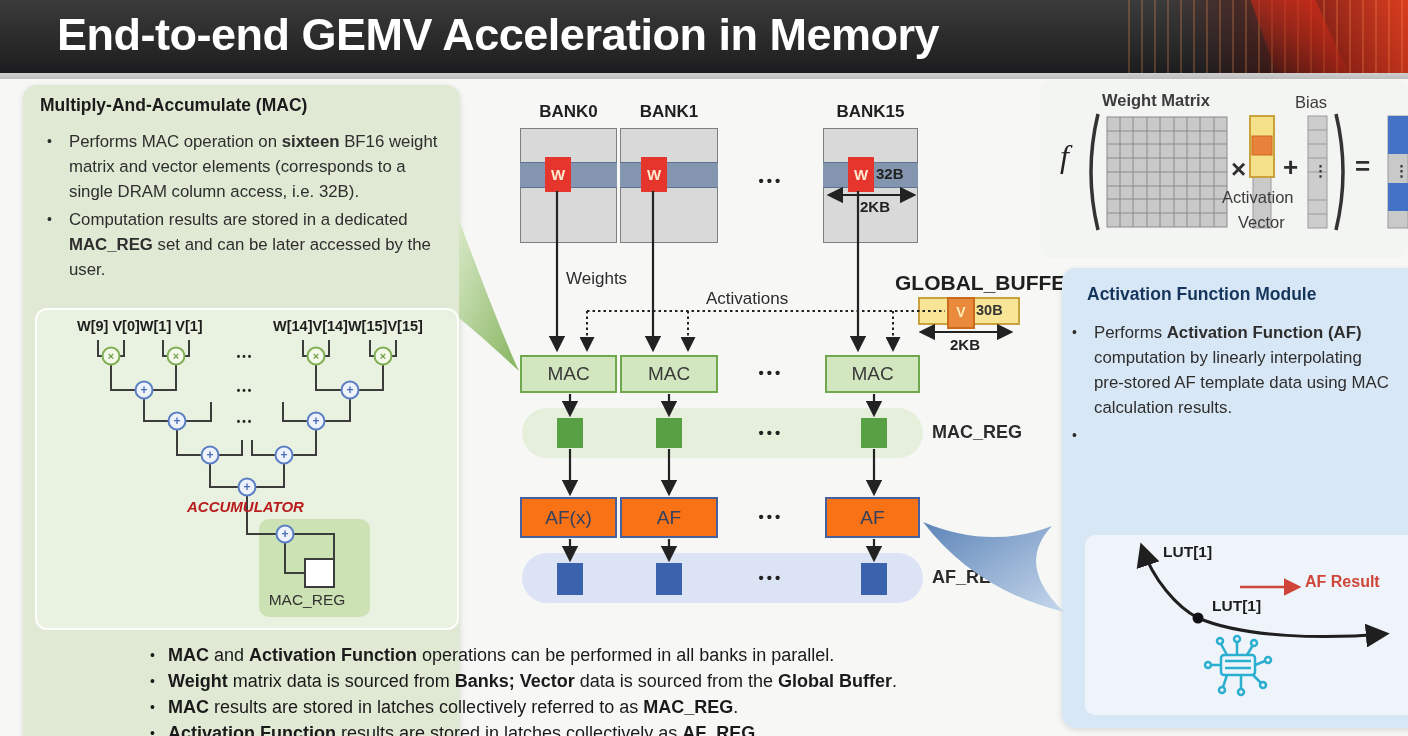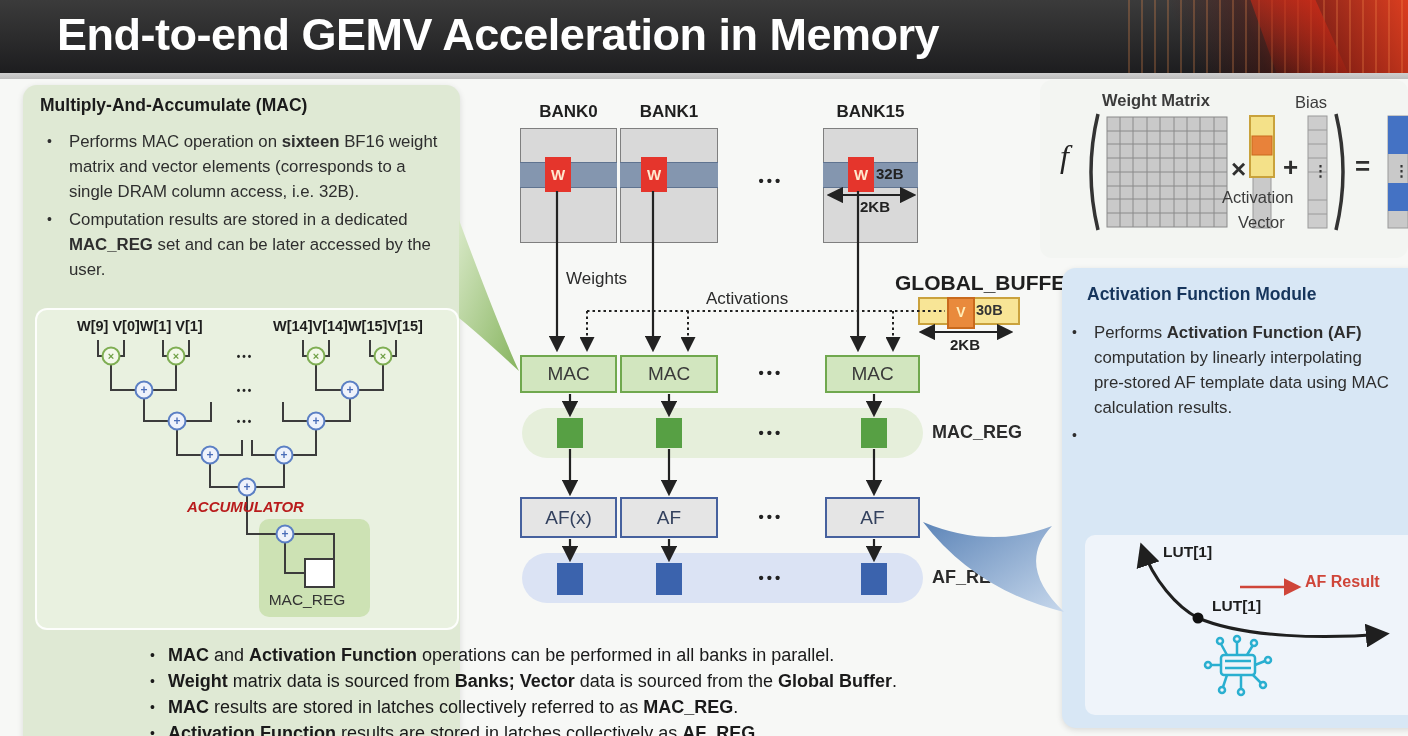--- a/index.html
+++ b/index.html
@@ -60,21 +60,21 @@
   .gbuf{position:absolute;left:918px;top:297px;width:102px;height:28px;background:#f8e596;
         border:2px solid #caa23d;box-sizing:border-box;}
   .gbuf .vcell{position:absolute;left:27px;top:-2px;width:24px;height:28px;background:#e98a3c;
         border:2px solid #c96a1d;color:#ffedb8;font-weight:bold;font-size:14px;
         text-align:center;line-height:26px;}
   .gbuf .sz{position:absolute;left:56px;top:3px;font-size:14.5px;font-weight:bold;color:#333;}
   .kb2-buf{position:absolute;left:935px;top:336px;width:60px;text-align:center;
            font-size:15px;color:#222;font-weight:bold;}
   .macbox{position:absolute;top:355px;height:38px;background:#d2e6bf;border:2px solid #70a84e;
           box-sizing:border-box;text-align:center;font-size:19px;color:#3a3a3a;line-height:34px;}
-  .afbox{position:absolute;top:497px;height:41px;background:#e5e5e5;border:2px solid #46619e;
+  .afbox{position:absolute;top:497px;height:41px;background:#f97316;border:2px solid #46619e;
           box-sizing:border-box;text-align:center;font-size:19px;color:#33415e;line-height:37px;}
   .pill{position:absolute;left:522px;width:401px;height:50px;border-radius:25px;}
   .pill.green{top:408px;background:#e6efdb;}
   .pill.blue{top:553px;background:#dbe3f4;}
   .sq{position:absolute;width:26px;}
   .sq.green{top:418px;height:30px;background:#57a044;}
   .sq.blue{top:563px;height:32px;background:#3b63ad;}
   .reg-label{position:absolute;left:932px;font-size:18px;font-weight:bold;color:#2b2b2b;}
 
   

